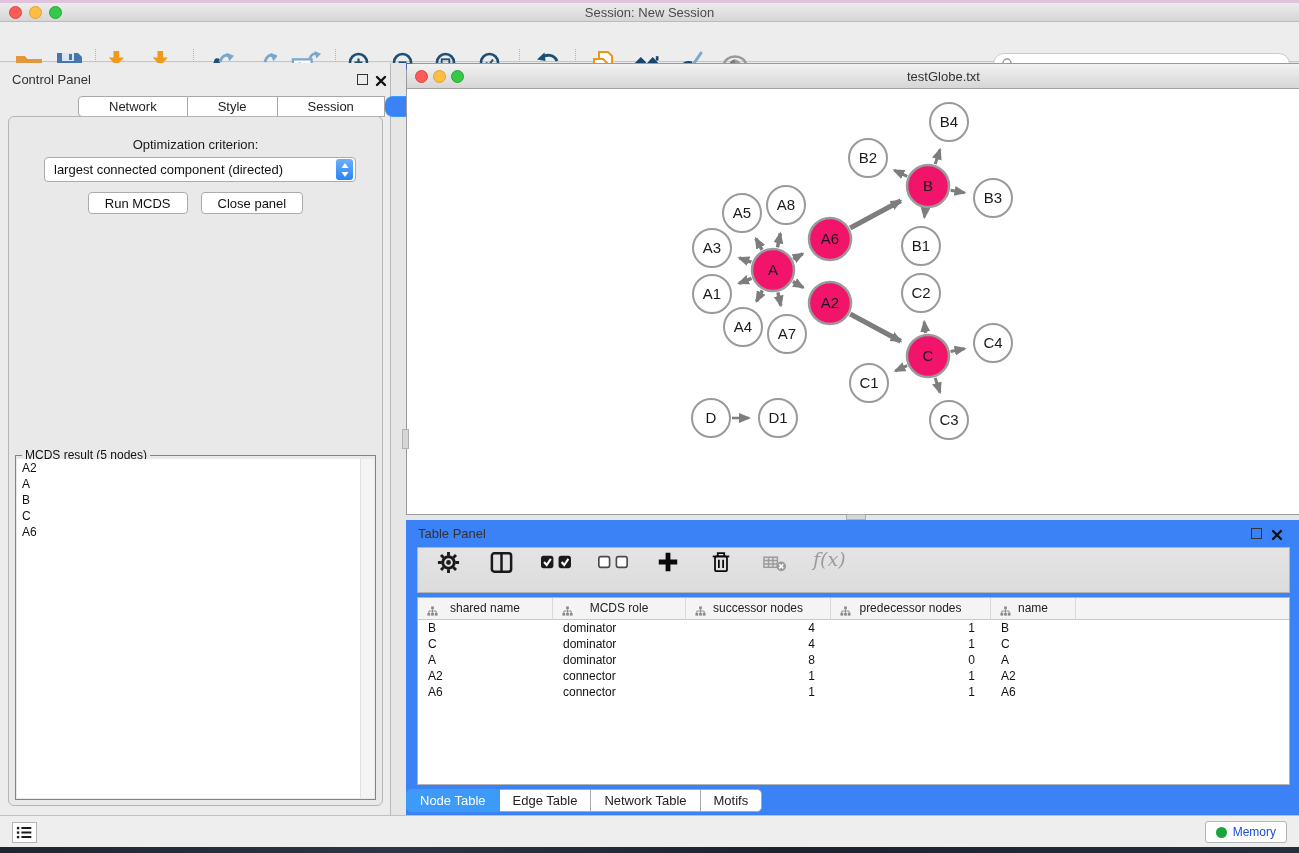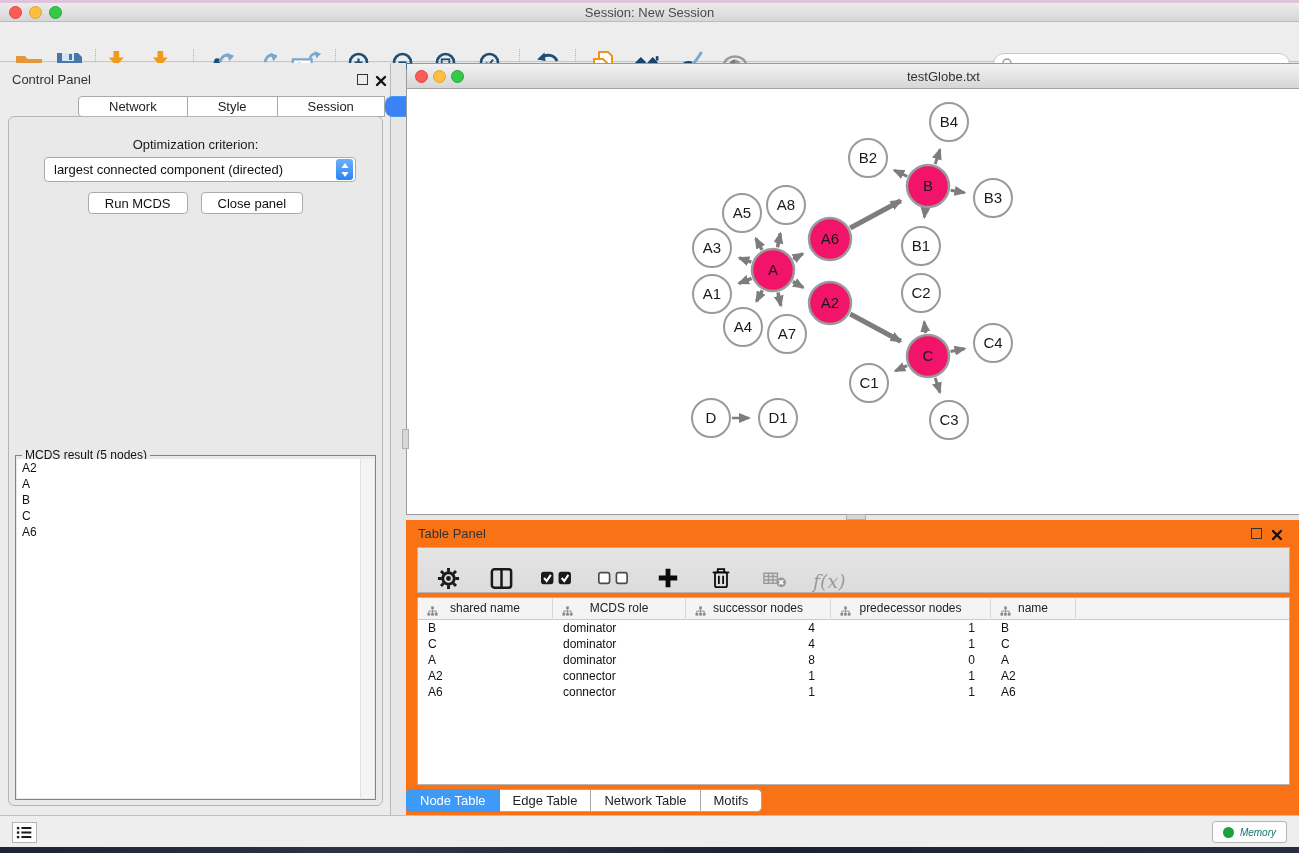--- a/index.html
+++ b/index.html
@@ -75,25 +75,25 @@
   .corner-mark.tl { left:-1px; top:-1px; border-top:7px solid #3e6fb8; border-right:7px solid transparent; }
   .corner-mark.tr { right:-1px; top:-1px; border-top:7px solid #3e6fb8; border-left:7px solid transparent; }
   .resize-grip { position:absolute; right:2px; bottom:2px; width:14px; height:14px;
     background:repeating-linear-gradient(135deg, transparent 0 2px, #b0b0b0 2px 3.5px); }
   .split-grip-v { position:absolute; left:-5px; top:365px; width:7px; height:20px;
     background:#d6d6d6; border:1px solid #b0b0b0; }
   .split-grip-h { position:absolute; left:439px; bottom:-6px; width:20px; height:6px;
     background:#d6d6d6; border:1px solid #b0b0b0; }
 
   
-  .table-panel { position:absolute; left:406px; top:457px; width:893px; height:295px; background:#f97316; }
+  .table-panel { position:absolute; left:406px; top:457px; width:893px; height:295px; background:#3b82f6; }
   .tpl-title { position:absolute; left:12px; top:6px; font-size:13px; color:#333; }
   .tpl-toolbar { position:absolute; left:11px; top:27px; right:9px; height:46px;
     background:linear-gradient(#e4e4e4,#dcdcdc); border:1px solid #b3b3b3; display:flex;
-    align-items:flex-end; gap:25px; padding-left:16px; }
+    align-items:flex-start; gap:25px; padding-left:16px; }
   .tpl-toolbar .ticon { display:flex; align-items:center; justify-content:center; width:28px; height:28px; }
   .fx-label { font-size:19px; font-family:"DejaVu Serif",serif; font-style:italic; color:#9a9a9a; }
   .tpl-table { position:absolute; left:11px; top:77px; right:9px; height:188px;
     background:#fff; border:1px solid #b3b3b3; }
   .tbl-header { display:flex; height:22px; background:#f4f4f4; border-bottom:1px solid #c9c9c9; }
   .th { position:relative; height:22px; border-right:1px solid #d8d8d8; }
   .th .tree-ic { position:absolute; left:9px; top:5px; }
   .th .th-label { display:block; width:100%; text-align:center; font-size:12px; color:#222; line-height:21px; }
   .tr { display:flex; height:16px; }
   .td { font-size:12px; color:#111; line-height:16px; overflow:hidden; white-space:nowrap; }
@@ -107,21 +107,21 @@
   .tpl-tabs .tab.active { background:#3e9af7; border-color:#3e9af7; color:#fff; }
 
   
   .statusbar { position:absolute; left:0; top:815px; width:100%; height:32px;
     background:#eeeeee; border-top:1px solid #c0c0c0; }
   .list-btn { position:absolute; left:12px; top:6px; width:25px; height:21px; background:#fdfdfd;
     border:1px solid #b4b4b4; display:flex; align-items:center; justify-content:center; }
   .memory-btn { position:absolute; right:12px; top:5px; height:22px; background:#fdfdfd;
     border:1px solid #b4b4b4; border-radius:3px; display:flex; align-items:center; gap:6px; padding:0 10px; }
   .memory-dot { width:11px; height:11px; border-radius:50%; background:#1ba23c; }
-  .memory-label { font-size:10px; color:#0f766e;font-style:italic; }
+  .memory-label { font-size:12px; color:#1d4ed8; }
   .desktop-strip { position:absolute; left:0; top:847px; width:100%; height:6px;
     background:linear-gradient(90deg,#1d2530,#2b3545 30%,#1a222e 60%,#242e3c); }
 
   .graph-svg { width:893px; height:426px; display:block; }
 </style>
 </head>
 <body>
 
 <div class="app">
 

